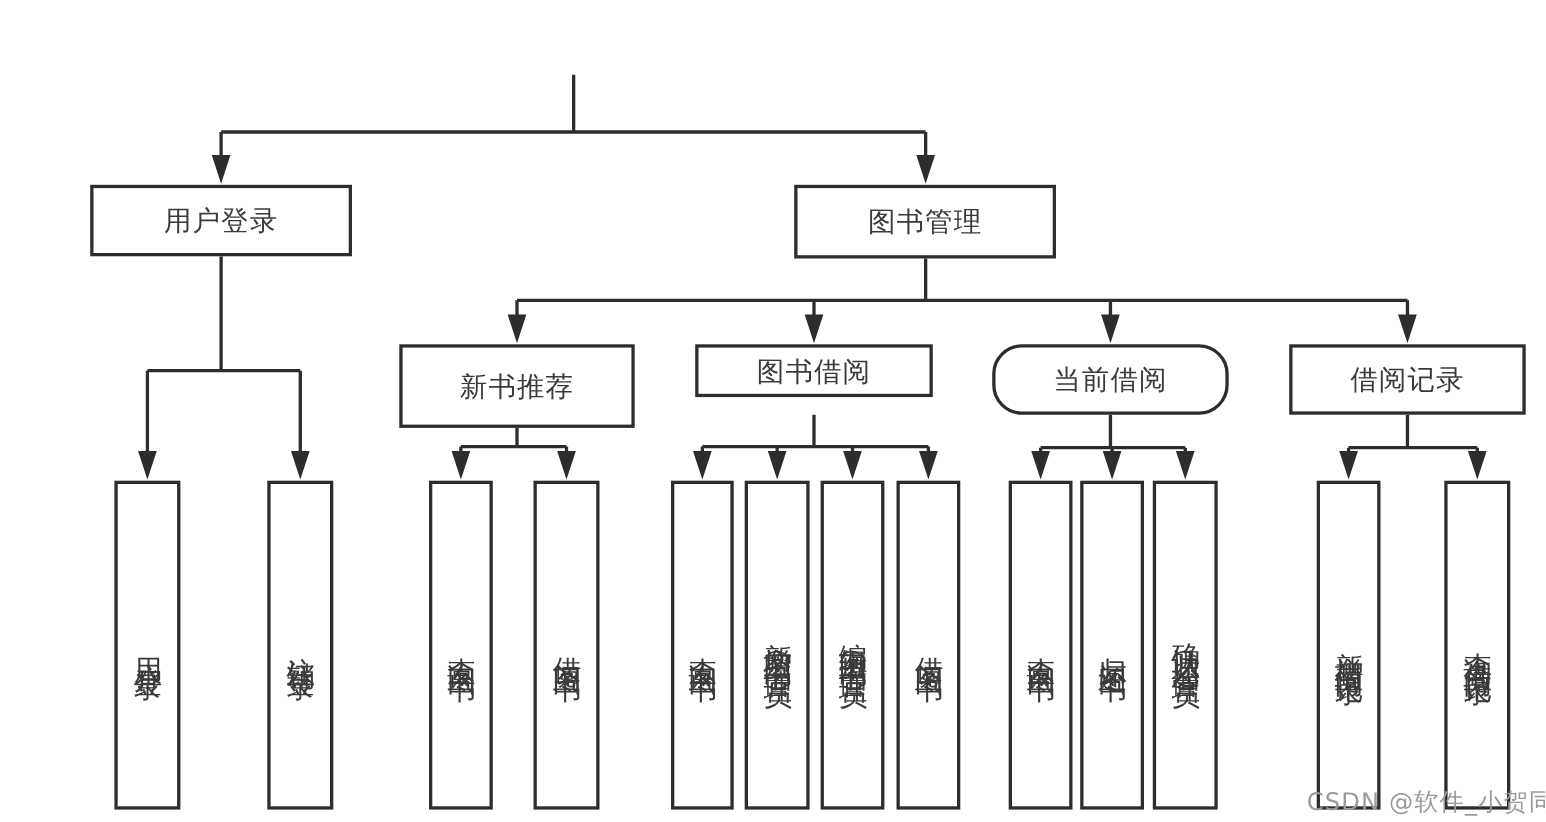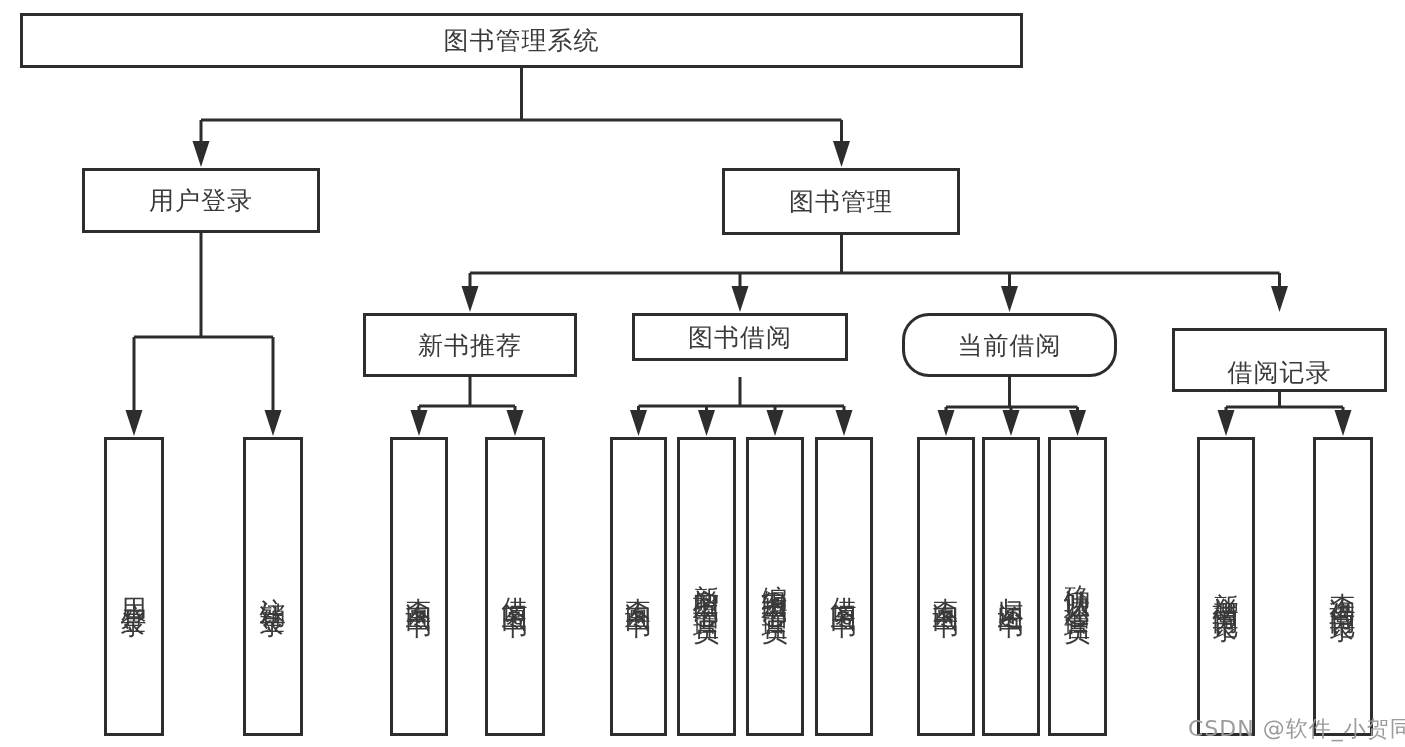--- a/index.html
+++ b/index.html
@@ -20,24 +20,24 @@
     writing-mode:vertical-rl;
     font-size:26px;letter-spacing:5px;line-height:1;
     color:#3a3a3a;white-space:nowrap;
   }
   
   #n-root{left:20px;top:13px;width:1003px;height:55px;}
   
   #n-user-login{left:82px;top:168px;width:238px;height:65px;}
   #n-book-mgmt{left:722px;top:168px;width:238px;height:67px;}
   
-  #n-new-book{left:363px;top:313px;width:214px;height:64px;}
+  #n-new-book{left:363px;top:313px;width:214px;height:76px;}
   #n-book-borrow{left:632px;top:313px;width:216px;height:48px;}
   #n-current-borrow{left:902px;top:313px;width:215px;height:64px;border-radius:27px;}
-  #n-borrow-record{left:1172px;top:328px;width:215px;height:64px;align-items:flex-end;}
+  #n-borrow-record{left:1172px;top:313px;width:215px;height:64px;}
   
   .leaf{top:437px;height:299px;}
   #lf0{left:104px;width:60px;}
   #lf1{left:243px;width:60px;}
   #lf2{left:390px;width:58px;}
   #lf3{left:485px;width:60px;}
   #lf4{left:610px;width:57px;}
   #lf5{left:677px;width:59px;}
   #lf6{left:746px;width:58px;}
   #lf7{left:815px;width:58px;}
@@ -108,23 +108,20 @@
       M698 410 L715 410 L706.5 436 Z
       M766.5 410 L783.5 410 L775 436 Z
       M835.5 410 L852.5 410 L844 436 Z
       M937.5 410 L954.5 410 L946 436 Z
       M1002.5 410 L1019.5 410 L1011 436 Z
       M1069 410 L1086 410 L1077.5 436 Z
       M1217.5 410 L1234.5 410 L1226 436 Z
       M1334.5 410 L1351.5 410 L1343 436 Z"></path>
   </svg>
 
-  <div class="box" id="n-root">
-    <span class="hlabel">图书管理系统</span>
-  </div>
 
   <div class="box" id="n-user-login">
     <span class="hlabel">用户登录</span>
   </div>
   <div class="box" id="n-book-mgmt">
     <span class="hlabel">图书管理</span>
   </div>
 
   <div class="box" id="n-new-book">
     <span class="hlabel">新书推荐</span>

